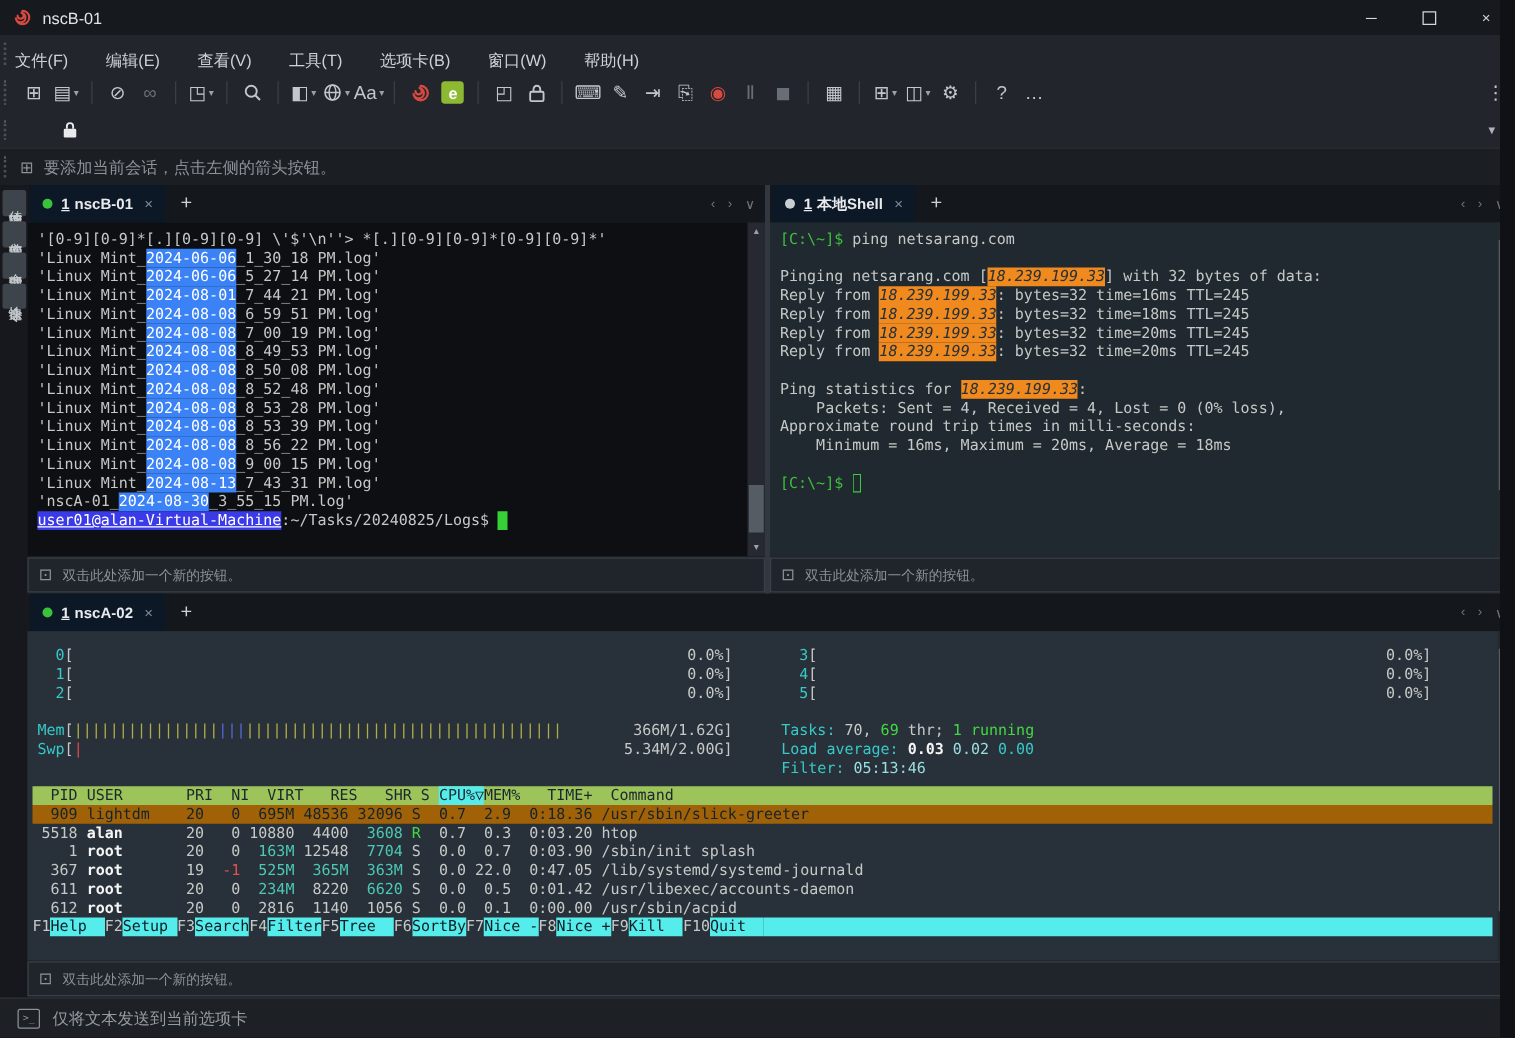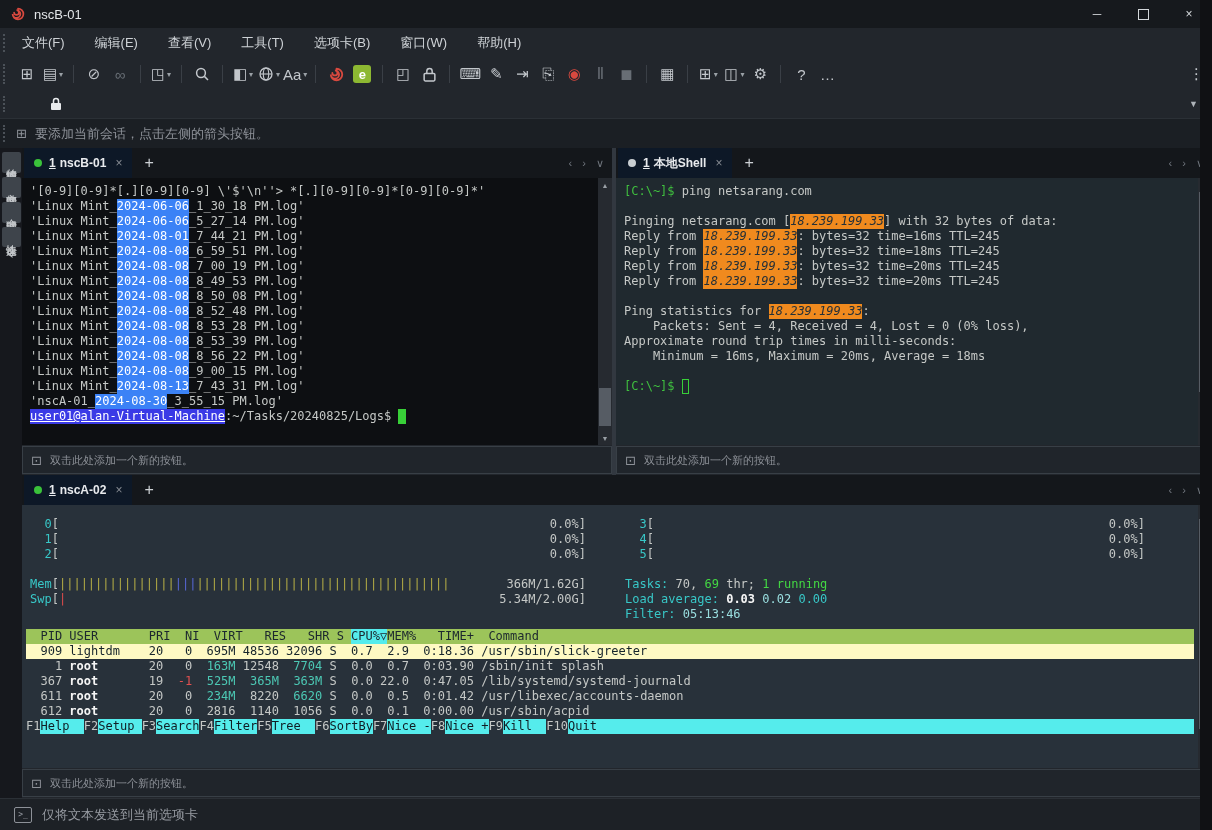--- a/index.html
+++ b/index.html
@@ -8,21 +8,21 @@
   
   .titlebar{position:absolute;left:0;top:0;width:1212px;height:28px;background:#16191d;
             display:flex;align-items:center;}
   .titlebar .appicon{margin:0 8px 0 10px;display:flex;}
   .titlebar .title{font-size:13px;color:#e2e5e8;}
   .wbtns{margin-left:auto;display:flex;height:100%;}
   .wbtn{width:46px;height:100%;display:flex;align-items:center;justify-content:center;
         color:#d4d8db;font-size:12px;}
   .wbtn .maxbox{width:9px;height:9px;border:1px solid #d4d8db;display:block;}
   .menubar{position:absolute;left:0;top:28px;width:1212px;height:30px;background:#22262c;
-           display:flex;align-items:center;gap:30px;padding-left:22px;box-sizing:border-box;}
+           display:flex;align-items:flex-end;gap:30px;padding-left:12px;box-sizing:border-box;}
   .menubar::before,.toolbar::before,.addrbar::before,.infobar::before{
     content:"";position:absolute;left:3px;top:6px;bottom:6px;border-left:2px dotted #4b5158;}
   .menu-item{font-size:13px;color:#ced2d6;}
   .toolbar{position:absolute;left:0;top:58px;width:1212px;height:32px;background:#22262c;
            display:flex;align-items:center;padding-left:14px;box-sizing:border-box;}
   .tbi{min-width:24px;height:24px;display:flex;align-items:center;justify-content:center;
        color:#c3c7cc;font-size:15px;margin:0 1px;}
   .tbi.dim{color:#686e75;}
   .tbi .caret{font-size:8px;color:#9aa0a6;margin-left:2px;}
   .tbsep{width:1px;height:18px;background:#3a3f46;margin:0 7px;}
@@ -71,21 +71,21 @@
   .t-ip{background:#f08a1e;color:#253038;font-style:italic;}
   .t-cyn{color:#38c8c8;}
   .t-cyl{color:#9adfe0;}
   .t-wht{color:#f5f5f5;font-weight:bold;}
   .t-gb{color:#43d843;}
   .t-red{color:#e05050;}
   .t-teal{color:#4cc8b4;}
   .t-fill{flex:1;}
   .t-hdrs{background:#55ecec;}
   .hdrline{background:#9cc45a;color:#1c272e;}
-  .selrow{background:#fef9c3;color:#15242b;}
+  .selrow{background:#a16207;color:#15242b;}
   .t-fkl{background:#55ecec;color:#101d24;}
   .t-fkfill{flex:1;background:#55ecec;}
   .bar{color:#b3ac45;}
   .bar-b{color:#5767d6;}
   .bar-r{color:#de4b4b;}
   .hcolL{position:absolute;left:8px;top:12px;width:556px;}
   .hcolR{position:absolute;left:603px;top:12px;width:520px;}
   .htable{position:absolute;left:4px;top:124px;width:1168px;}
   
   .sbar{position:absolute;top:0;bottom:0;right:0;width:14px;background:#262a30;}
@@ -385,20 +385,21 @@
         <div class="tl"><span class="t-cyn">  4</span><span>[</span><span class="t-fill"></span><span>0.0%</span><span>]</span></div>
         <div class="tl"><span class="t-cyn">  5</span><span>[</span><span class="t-fill"></span><span>0.0%</span><span>]</span></div>
         <div class="tl"></div>
         <div class="tl"><span class="t-cyn">Tasks: </span><span>70, </span><span class="t-gb">69</span><span> thr; </span><span class="t-gb">1</span><span class="t-gb"> running</span></div>
         <div class="tl"><span class="t-cyn">Load average: </span><span class="t-wht">0.03 </span><span class="t-cyl">0.02 </span><span class="t-cyn">0.00</span></div>
         <div class="tl"><span class="t-cyn">Filter: </span><span class="t-cyl">05:13:46</span></div>
       </div>
     <div class="htable" id="htopT">
         <div class="tl hdrline"><span>  PID USER       PRI  NI  VIRT   RES   SHR S </span><span class="t-hdrs">CPU%▽</span><span>MEM%   TIME+  Command</span></div>
         <div class="tl selrow"><span>  909 lightdm    20   0  695M 48536 32096 S  0.7  2.9  0:18.36 /usr/sbin/slick-greeter</span></div>
+        <div class="tl"><span> 5518 </span><span class="t-wht">alan</span><span>       20   0 10880  4400  </span><span class="t-teal">3608</span><span> </span><span class="t-gb">R</span><span>  0.7  0.3  0:03.20 htop</span></div>
         <div class="tl"><span>    1 </span><span class="t-wht">root</span><span>       20   0  </span><span class="t-teal">163M</span><span> 12548  </span><span class="t-teal">7704</span><span> S  0.0  0.7  0:03.90 /sbin/init splash</span></div>
         <div class="tl"><span>  367 </span><span class="t-wht">root</span><span>       19  </span><span class="t-red">-1</span><span>  </span><span class="t-teal">525M</span><span>  </span><span class="t-teal">365M</span><span>  </span><span class="t-teal">363M</span><span> S  0.0 22.0  0:47.05 /lib/systemd/systemd-journald</span></div>
         <div class="tl"><span>  611 </span><span class="t-wht">root</span><span>       20   0  </span><span class="t-teal">234M</span><span>  8220  </span><span class="t-teal">6620</span><span> S  0.0  0.5  0:01.42 /usr/libexec/accounts-daemon</span></div>
         <div class="tl"><span>  612 </span><span class="t-wht">root</span><span>       20   0  2816  1140  1056 S  0.0  0.1  0:00.00 /usr/sbin/acpid</span></div>
         <div class="tl"><span>F1</span><span class="t-fkl">Help  </span><span>F2</span><span class="t-fkl">Setup </span><span>F3</span><span class="t-fkl">Search</span><span>F4</span><span class="t-fkl">Filter</span><span>F5</span><span class="t-fkl">Tree  </span><span>F6</span><span class="t-fkl">SortBy</span><span>F7</span><span class="t-fkl">Nice -</span><span>F8</span><span class="t-fkl">Nice +</span><span>F9</span><span class="t-fkl">Kill  </span><span>F10</span><span class="t-fkl">Quit  </span><span class="t-fkfill"></span></div>
       </div>
     <div class="sbar">
       <div class="sarr up">▲</div>
       <div class="sthumb" style="top:14px;height:210px;"></div>
       <div class="sarr dn">▼</div>

